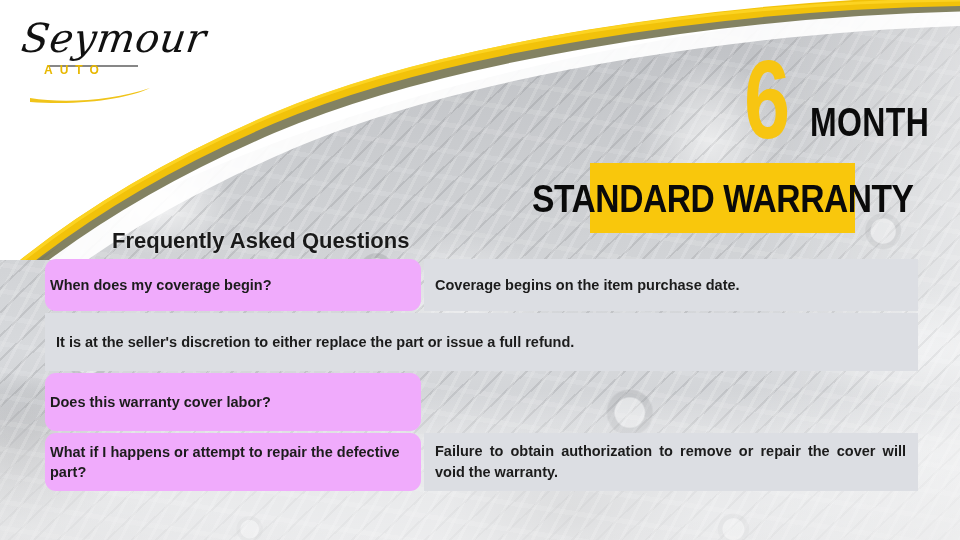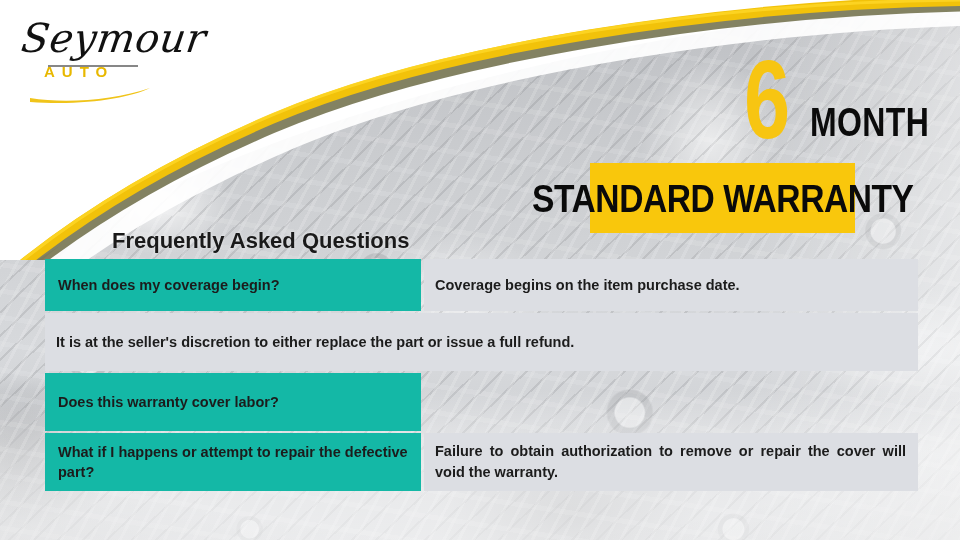--- a/index.html
+++ b/index.html
@@ -112,21 +112,21 @@
     color: #111111;
     letter-spacing: .5px;
     line-height: 1;
     transform: skewX(-8deg);
   }
   .logo .auto {
     position: absolute;
     left: 26px;
     top: 48px;
     font-family: "Liberation Sans", sans-serif;
-    font-size: 15px;
+    font-size: 12px;
     font-weight: 700;
     letter-spacing: 7px;
     color: #e8b800;
     line-height: 1;
   }
   .logo svg.underswoosh {
     position: absolute;
     left: 0;
     top: 38px;
   }
@@ -212,25 +212,26 @@
     flex-direction: column;
     gap: 2px;
   }
   .faq-row {
     display: flex;
     gap: 3px;
     min-height: 52px;
   }
   .faq-q {
     flex: 0 0 376px;
-    background: #14b8a6;
-    padding: 8px 13px;
+    background: #f0abfc;
+    padding: 8px 5px;
     box-sizing: border-box;
     display: flex;
     align-items: center;
+    border-radius: 11px;
   }
   .faq-q .q-text {
     font-family: "Liberation Sans", sans-serif;
     font-size: 14.5px;
     font-weight: 700;
     color: #1c1c1c;
     line-height: 1.38;
   }
   .faq-a {
     flex: 1 1 auto;

